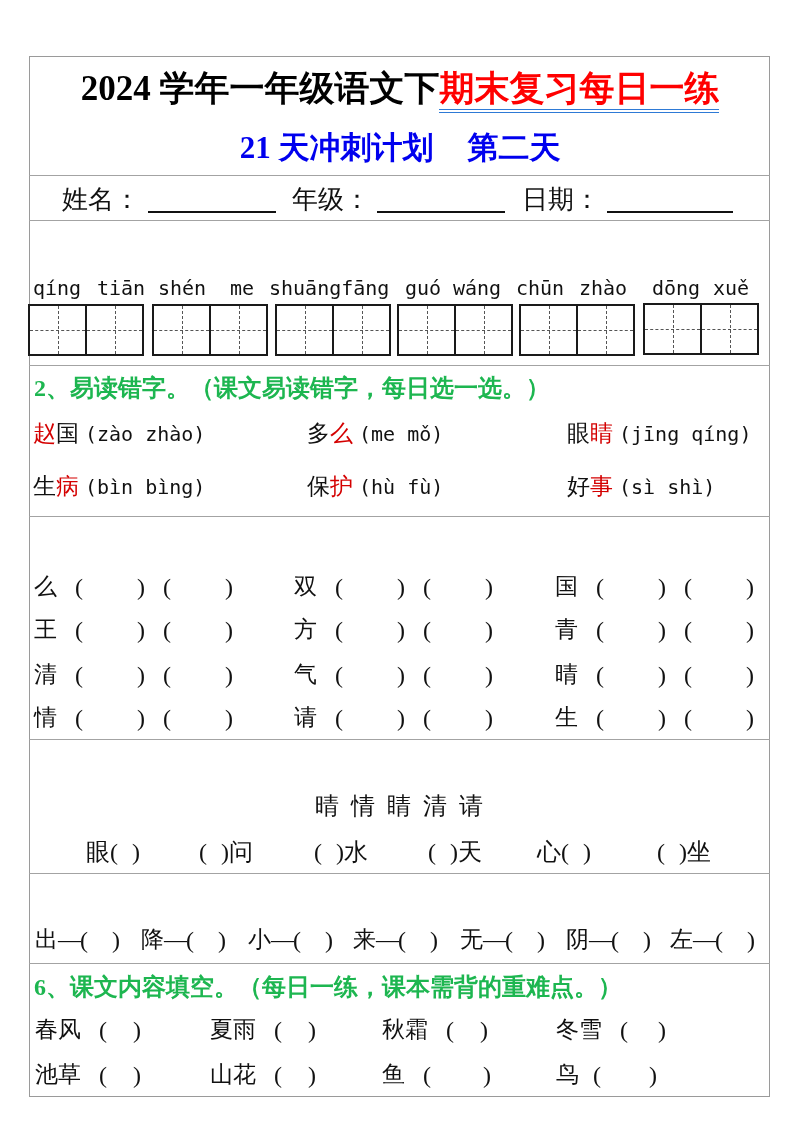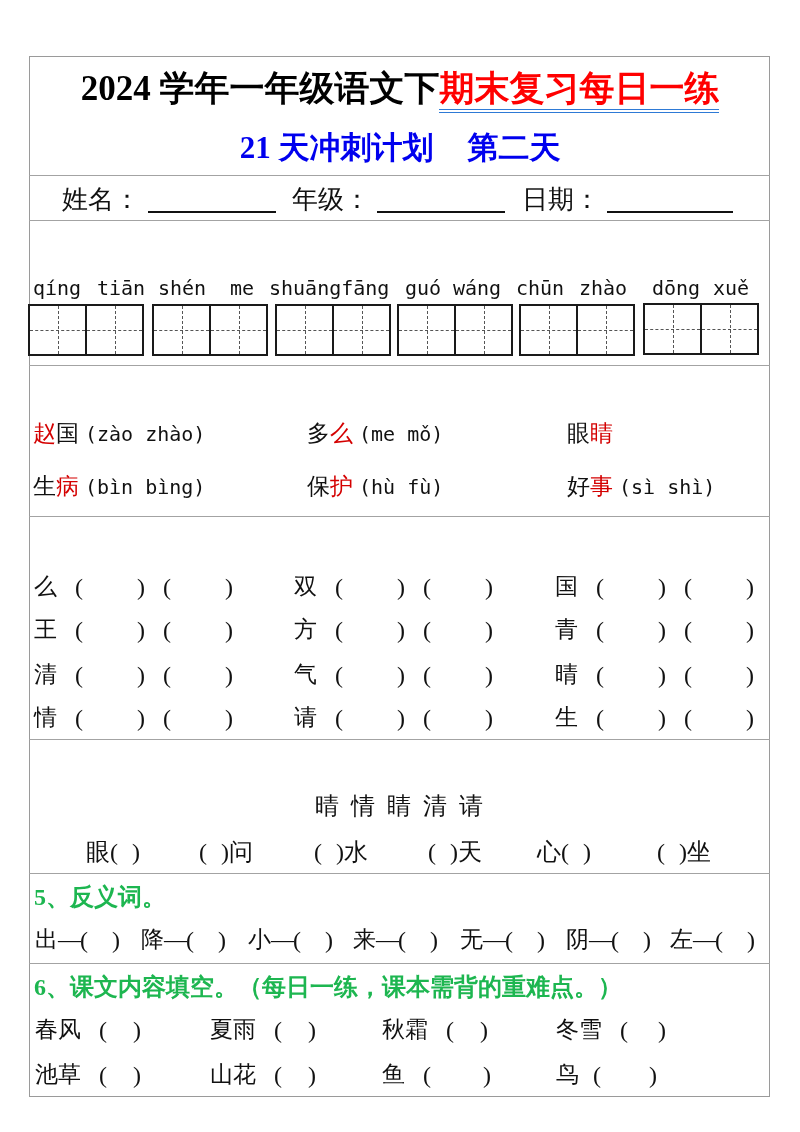--- a/index.html
+++ b/index.html
@@ -113,36 +113,38 @@
     </div>
   <div class="tzg" style="left:519px">
       <div class="cell"></div>
       <div class="cell"></div>
     </div>
   <div class="tzg" style="left:643px;top:303px">
       <div class="cell"></div>
       <div class="cell"></div>
     </div>
 
+  <div class="abs sec-title" style="top:373px">2、易读错字。（课文易读错字，每日选一选。）</div>
   <div class="abs s2-item" style="left:33px;top:419px">
       <span></span>
       <span class="mark">赵</span>
       <span>国</span>
       <span class="py">(zào zhào)</span>
     </div>
   <div class="abs s2-item" style="left:307px;top:419px">
       <span>多</span>
       <span class="mark">么</span>
       <span></span>
       <span class="py">(me mǒ)</span>
     </div>
   <div class="abs s2-item" style="left:567px;top:419px">
       <span>眼</span>
       <span class="mark">睛</span>
       <span></span>
+      <span class="py">(jīng qíng)</span>
     </div>
   <div class="abs s2-item" style="left:33px;top:472px">
       <span>生</span>
       <span class="mark">病</span>
       <span></span>
       <span class="py">(bìn bìng)</span>
     </div>
   <div class="abs s2-item" style="left:307px;top:472px">
       <span>保</span>
       <span class="mark">护</span>
@@ -342,21 +344,20 @@
     </div>
   <div class="abs s4-item" style="left:657px">
       <span></span>
       <span class="blank">
         <span>(</span>
         <span>)</span>
       </span>
       <span>坐</span>
     </div>
 
-  <div class="abs sec-title" style="top:882px">5、反义词。</div>
   <div class="abs s5-item" style="left:35px">
       <span>出</span>
       <span class="dash">—</span>
       <span class="blank">
         <span>(</span>
         <span>)</span>
       </span>
     </div>
   <div class="abs s5-item" style="left:141px">
       <span>降</span>

